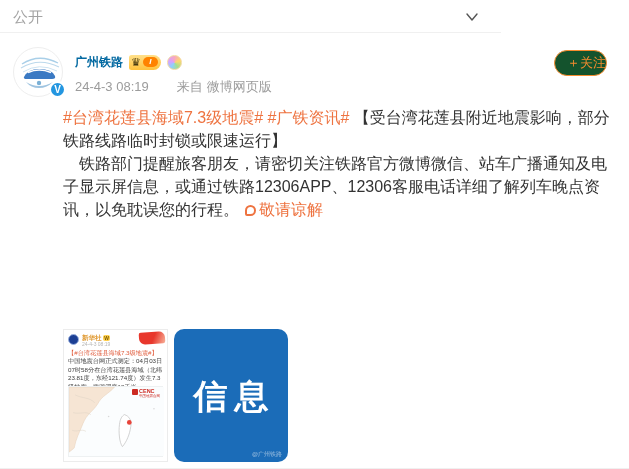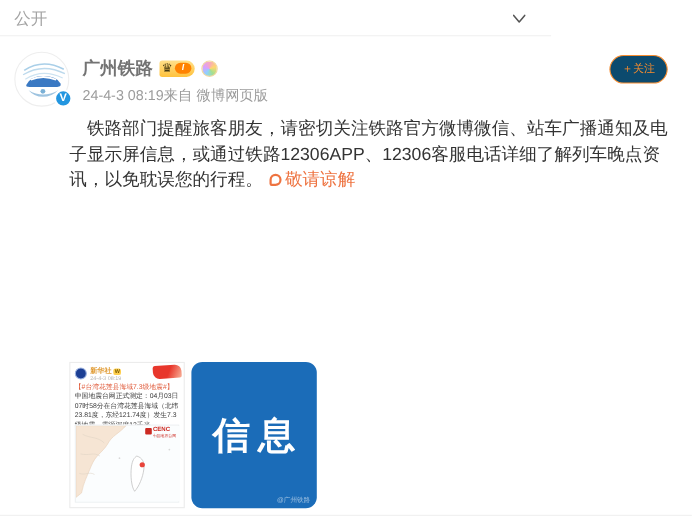--- a/index.html
+++ b/index.html
@@ -15,37 +15,37 @@
   
   .avatar-wrap { position: absolute; left: 13px; top: 47px; width: 50px; height: 50px; }
   .avatar { width: 50px; height: 50px; border-radius: 50%; background: #fff;
             border: 1px solid #eee; overflow: hidden; }
   .v-badge { position: absolute; right: -3px; bottom: -1px; width: 17px; height: 17px;
              border-radius: 50%; background: #2396e0; border: 2px solid #fff;
              color: #fff; font-size: 10px; font-weight: bold; text-align: center;
              line-height: 13px; }
   .name-row { position: absolute; left: 75px; top: 51px; height: 22px; display: flex;
               align-items: center; gap: 6px; }
-  .username { font-size: 16px; font-weight: bold; color: #737373; }
+  .username { font-size: 12px; font-weight: bold; color: #0369a1; }
   .vip-badge { display: inline-flex; align-items: center; height: 15px;
                background: linear-gradient(180deg, #ffe08a, #ffc23d);
                border-radius: 3px 9px 9px 3px; padding: 0 3px 0 2px; gap: 2px; }
   .vip-crown { font-size: 11px; line-height: 11px; color: #473a10; }
   .vip-level { display: inline-block; min-width: 15px; height: 10px; background: #ff8200;
                border-radius: 6px; color: #fff; font-size: 8px; font-style: italic;
                font-weight: bold; text-align: center; line-height: 10px; }
   .medal-badge { width: 15px; height: 15px; border-radius: 50%;
                  background: conic-gradient(#f8a7c0, #ffd76e, #a4e08f, #8fd0ff, #d9a0ff, #f8a7c0);
                  border: 1px solid #f3d9a0; }
   .meta-row { position: absolute; left: 75px; top: 78px; font-size: 13px; color: #9c9c9c; }
-  .meta-row .src-prefix { margin-left: 0; }
+  .meta-row .src-prefix { margin-left: 28px; }
   .meta-row .src { margin-left: 4px; margin-top: 20px; }
   .follow-btn { position: absolute; right: 22px; top: 50px; width: 53px; height: 26px;
-                border: 1px solid #f78c2e; border-radius: 14px; background: #0c4a6e;
-                color: #f78c2e; font-size: 10px; text-align: center; line-height: 24px;
+                border: 1px solid #f78c2e; border-radius: 14px; background: #14532d;
+                color: #f78c2e; font-size: 13px; text-align: right; line-height: 24px;
                 cursor: pointer; }
 
   
   .post-text { position: absolute; left: 63px; top: 106px; width: 549px;
                font-size: 16px; line-height: 23px; color: #333; word-break: break-all; }
   .post-text p { margin: 0; }
   .hashtag, .wb-link { color: #ee7340; cursor: pointer; }
   .wb-link-icon { display: inline-block; width: 11px; height: 11px; border: 2px solid #ee7340;
                   border-radius: 50% 50% 50% 2px; margin: 0 3px 0 6px; vertical-align: -1px; }
 
@@ -122,20 +122,21 @@
   <span class="medal-badge"></span>
 </div>
 
 <div class="meta-row">
   <span>24-4-3 08:19</span><span class="src-prefix">来自</span><span class="src">微博网页版</span>
 </div>
 
 <div class="follow-btn">＋关注</div>
 
 <div class="post-text">
+  <p><span class="hashtag">#台湾花莲县海域7.3级地震#</span> <span class="hashtag">#广铁资讯#</span> <span>【受台湾花莲县附近地震影响，部分铁路线路临时封锁或限速运行】</span></p>
   <p><span>　铁路部门提醒旅客朋友，请密切关注铁路官方微博微信、站车广播通知及电子显示屏信息，或通过铁路12306APP、12306客服电话详细了解列车晚点资讯，以免耽误您的行程。</span><span class="wb-link-icon"></span><span class="wb-link">敬请谅解</span></p>
 </div>
 
 <div class="images-row">
 
   <div class="embed-card">
     <div class="embed-banner"></div>
     <div class="embed-header">
       <div class="embed-avatar"></div>
       <div>

